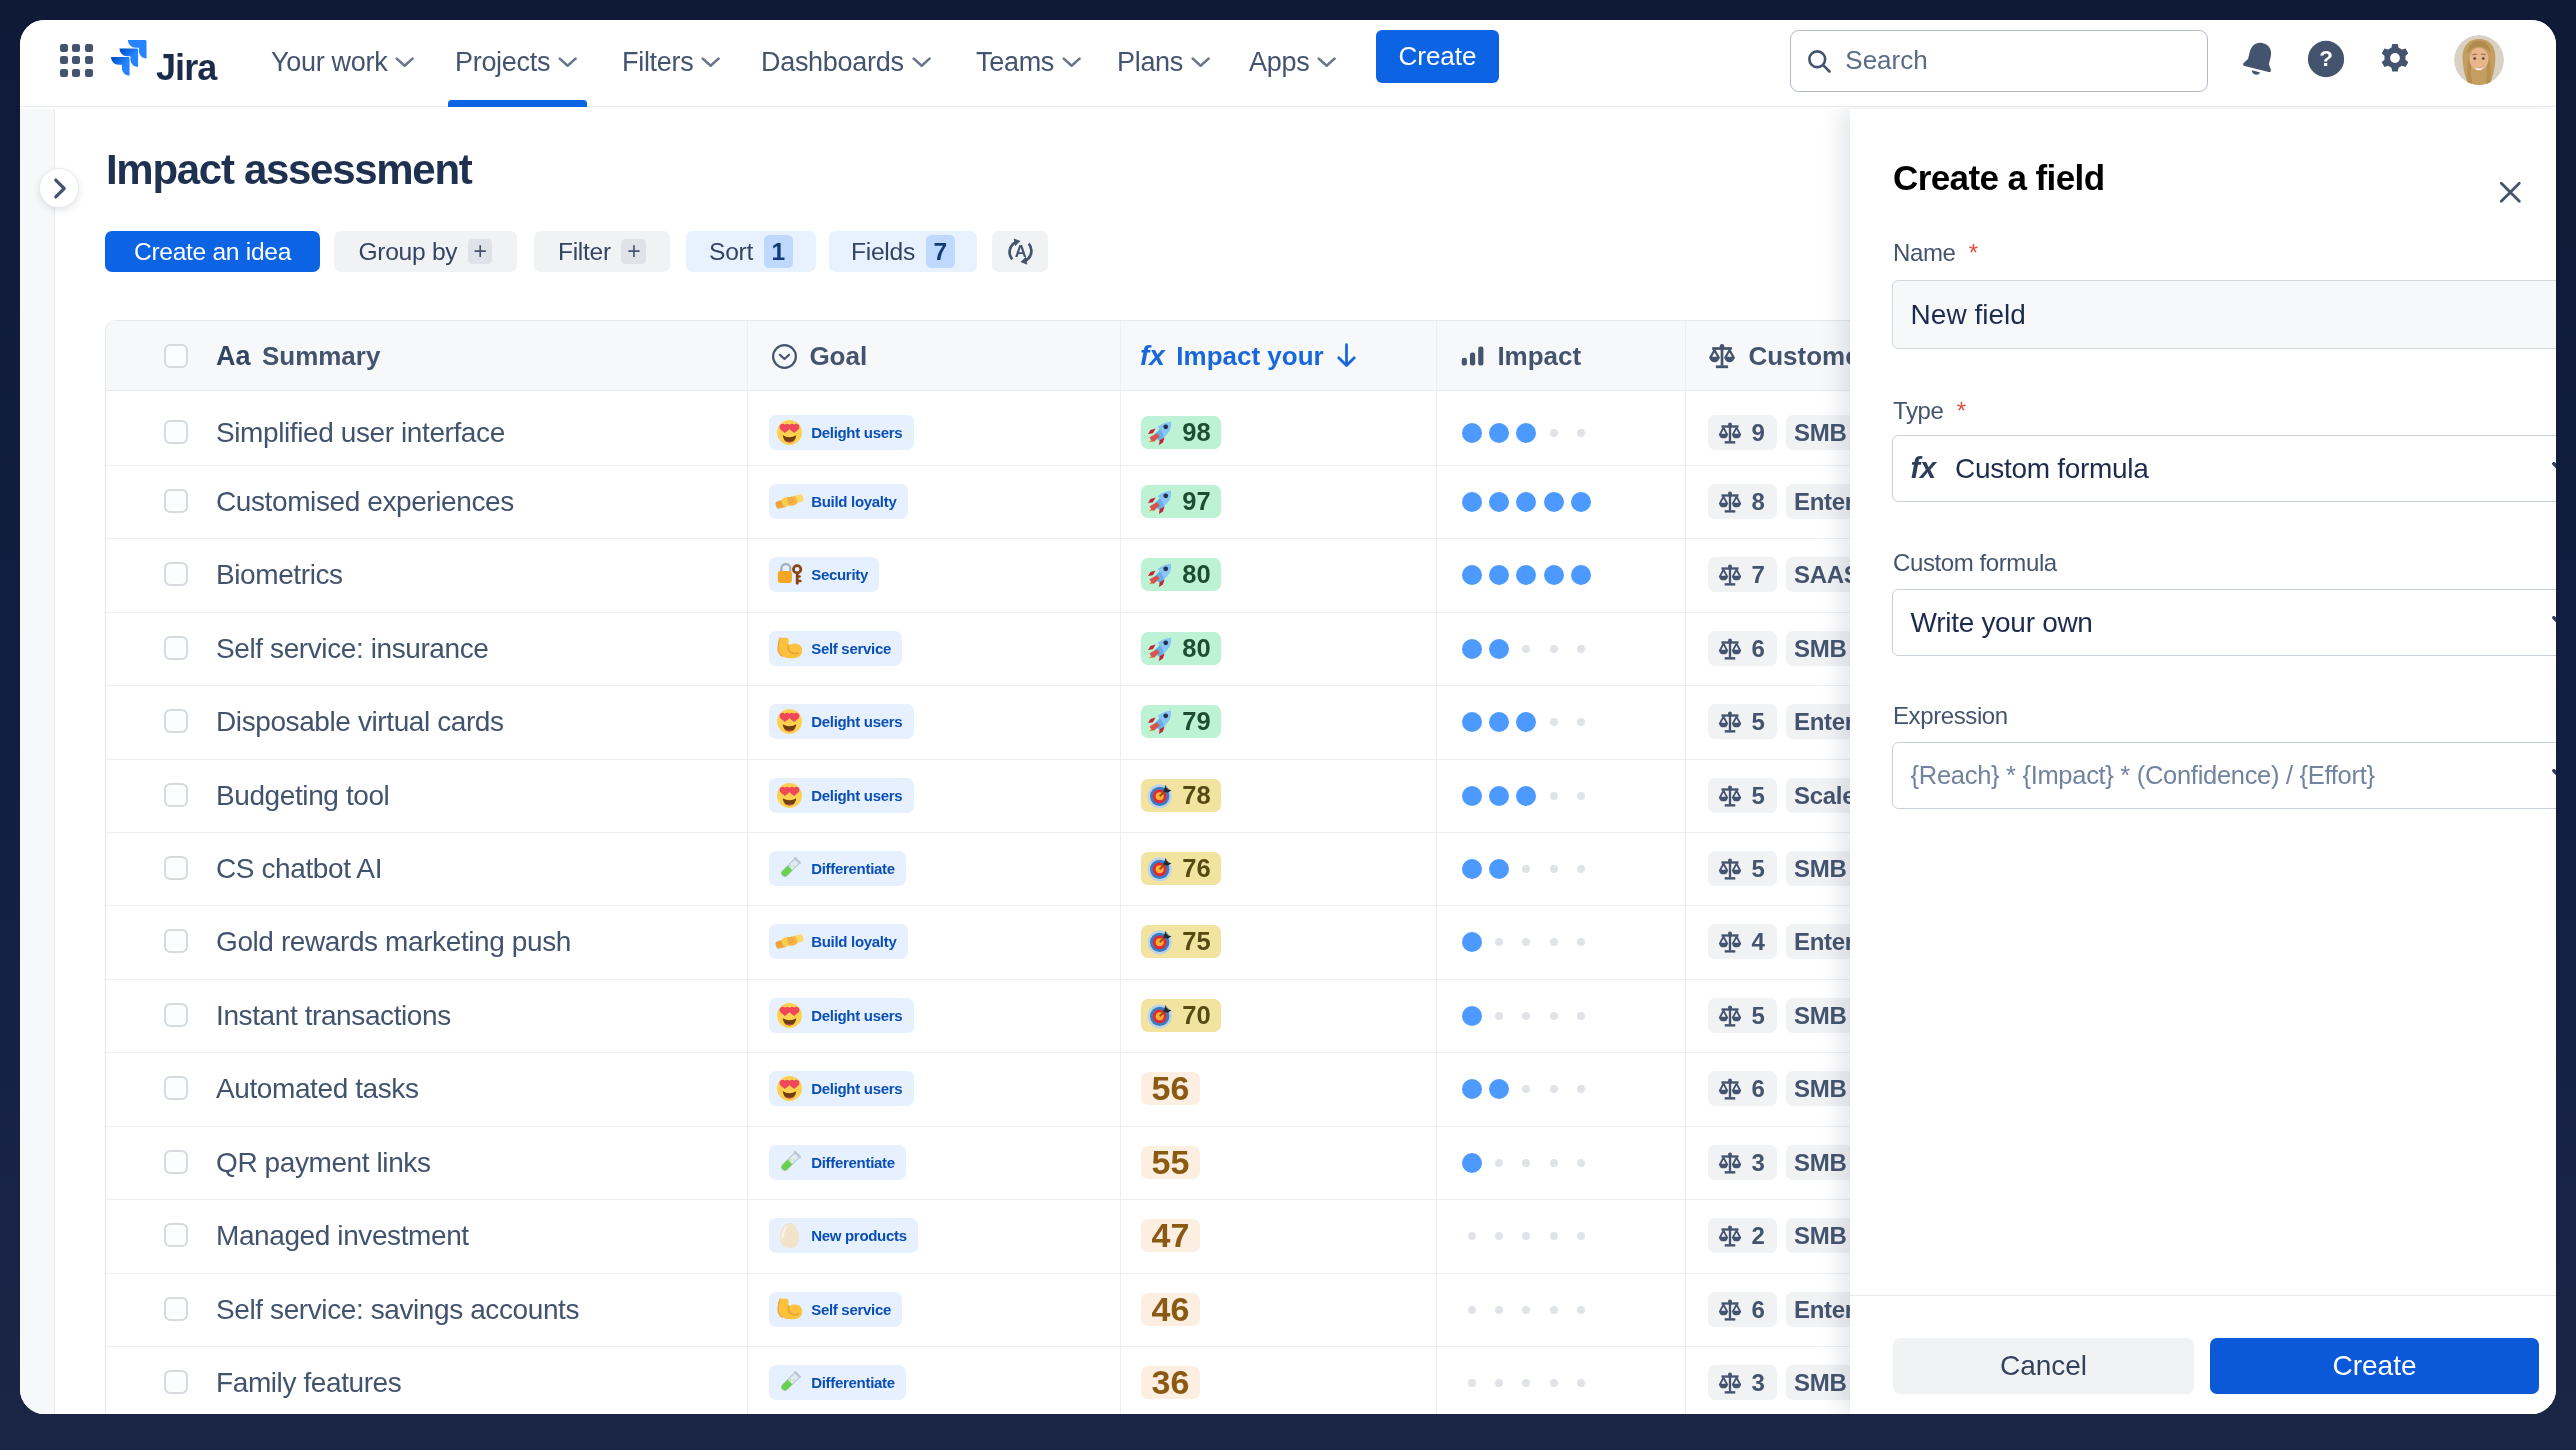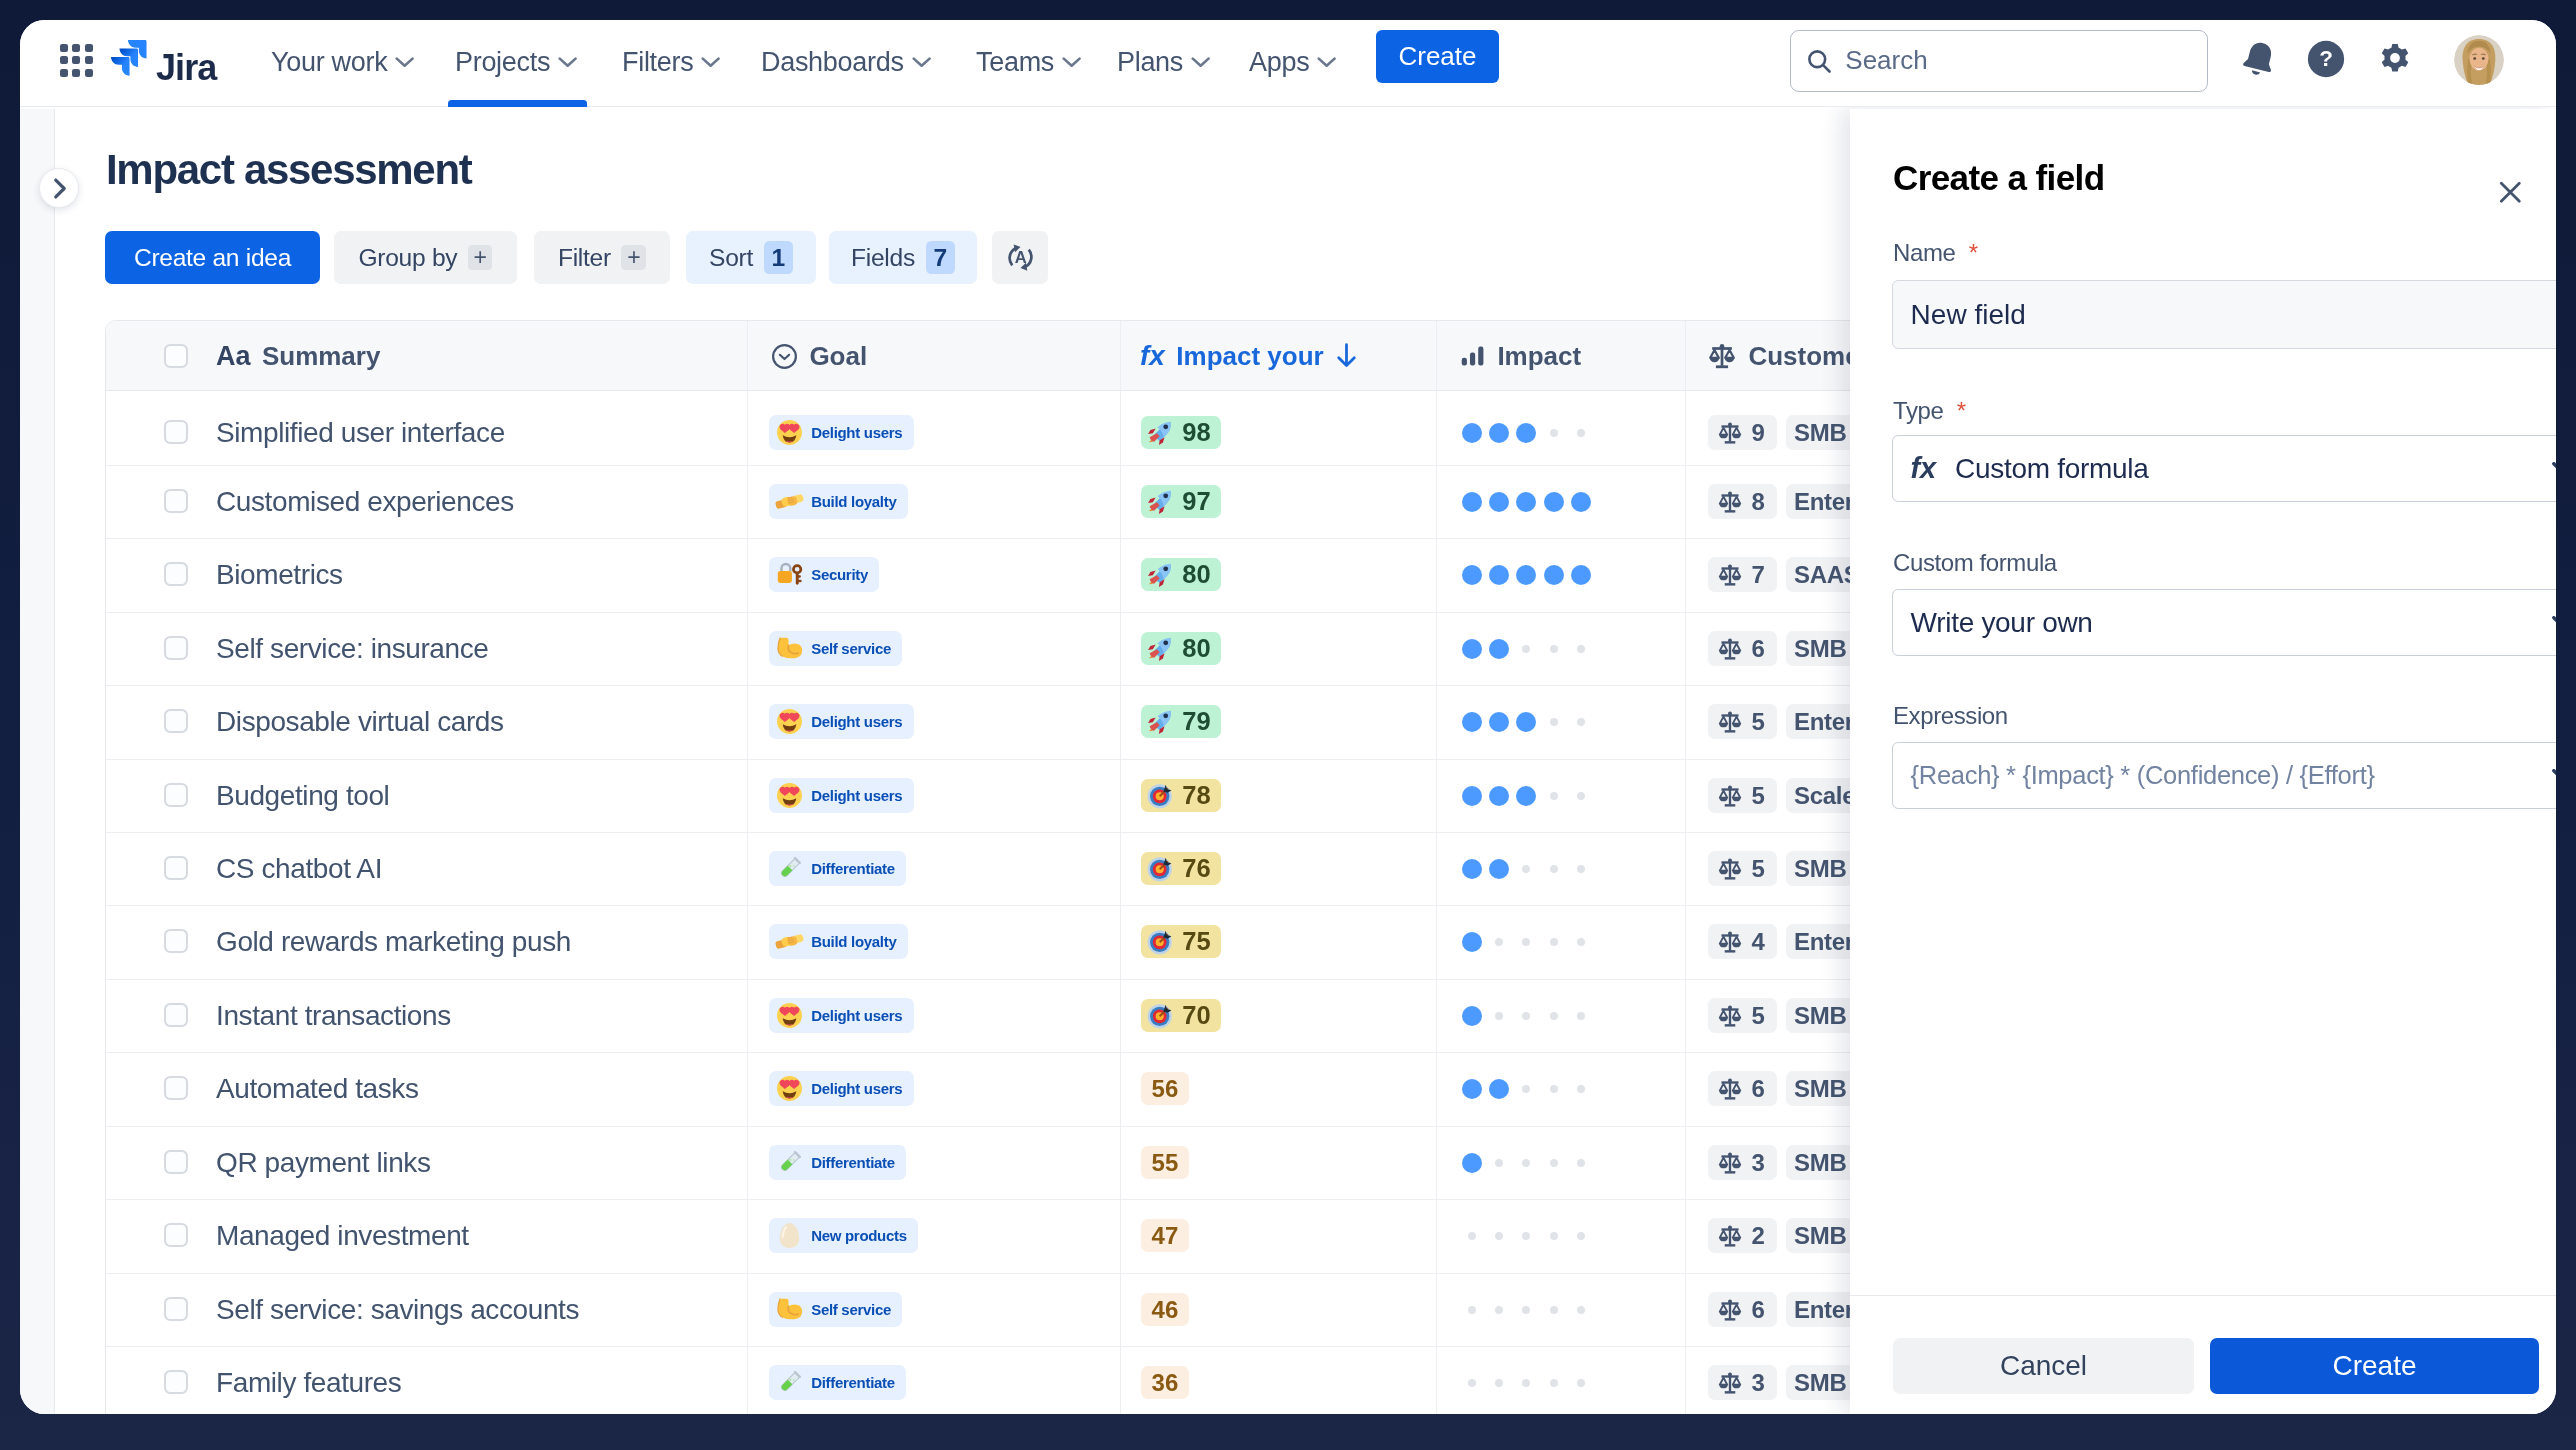--- a/index.html
+++ b/index.html
@@ -20,21 +20,21 @@
   display:flex; align-items:center; gap:12.3px; padding-left:14px; color:#5a6b87; font-size:26px; }
 #search svg { width:28px; height:28px; }
 .topico { position:absolute; }
 #avatar { position:absolute; left:2434px; top:15px; width:50px; height:50px; border-radius:50%; overflow:hidden; }
 
 #rail { position:absolute; left:0; top:89px; bottom:0; width:35px; background:#f7f8f9; border-right:1.8px solid #e8eaed; z-index:10; }
 #collapse { position:absolute; left:19.3px; top:148px; width:40px; height:40px; background:#fff; border:1.8px solid #e8eaee;
   border-radius:50%; z-index:11; box-shadow:0 2.6px 7px rgba(23,43,77,.12); display:flex; align-items:center; justify-content:center; }
 
 #title { position:absolute; left:86px; top:126px; font-size:42px; font-weight:600; color:#1f3150; letter-spacing:-1.3px; }
-.tbtn { position:absolute; top:211px; height:53px; border-radius:7px; display:flex; align-items:center; justify-content:center;
+.tbtn { position:absolute; top:211px; height:41px; border-radius:7px; display:flex; align-items:center; justify-content:center;
   gap:10.6px; font-size:24.6px; font-weight:500; color:#344563; letter-spacing:-0.3px; }
 .tbtn .plus { width:24.6px; height:24.6px; background:#dfe2e7; border-radius:4.4px; display:flex; align-items:center; justify-content:center;
   font-size:23px; color:#44546f; font-weight:400; }
 .tbtn .badge { min-width:12.3px; height:33px; padding:0 8px; background:#bed9fd; border-radius:5.3px; display:flex; align-items:center;
   justify-content:center; font-size:24.6px; font-weight:600; color:#143a77; }
 
 #table { position:absolute; left:85px; top:300px; width:1891px; height:1100px;
   border:1.8px solid #e6e8ec; border-radius:10.6px 10.6px 0 0; background:#fff; }
 #thead { position:absolute; left:0; top:0; right:0; height:70px; background:#f7f8f9; border-radius:8.8px 8.8px 0 0;
   border-bottom:1.8px solid #e6e8ec; }
@@ -48,21 +48,21 @@
 .chip { position:absolute; display:flex; align-items:center; border-radius:7px; white-space:nowrap; }
 .goalchip { height:35px; background:#e7f0fe; padding:0 11.4px 0 6.2px; gap:7px; }
 .goalchip b { font-size:15px; font-weight:700; color:#0a4fb5; letter-spacing:-0.3px; }
 .em { width:29px; height:29px; }
 .scorechip { height:33px; padding:0 10.6px 0 5.3px; gap:7px; }
 .scorechip.green { background:#bdf2d5; }
 .scorechip.green b { font-size:25.5px; font-weight:600; color:#1f4d34; }
 .scorechip.yellow { background:#f3e3a1; }
 .scorechip.yellow b { font-size:25.5px; font-weight:600; color:#564a12; }
 .scorechip.peach { background:#fcefe1; padding:0 10.6px; }
-.scorechip.peach b { font-size:24px; font-weight:600; color:#8a5a13; }
+.scorechip.peach b { font-size:34px; font-weight:600; color:#8a5a13; }
 .dotf { position:absolute; width:20px; height:20px; border-radius:50%; background:#4c9aff; }
 .dote { position:absolute; width:8px; height:8px; border-radius:50%; background:#e0e3e8; }
 .graychip { height:35px; background:#f1f2f4; padding:0 12.3px 0 8.8px; gap:8.8px; }
 .graychip b { font-size:24px; font-weight:600; color:#44546f; letter-spacing:-0.3px; }
 .segchip { padding:0 8px; }
 .sc { width:26px; height:26px; }
 
 #panel { position:absolute; left:1830px; top:89px; right:0; bottom:0; background:#fff; z-index:30;
   box-shadow:-8.8px 0 21px rgba(23,43,77,.12); }
 #panel h2 { position:absolute; left:43px; top:49px; font-size:35px; font-weight:600; color:#000000; letter-spacing:-0.6px; }

